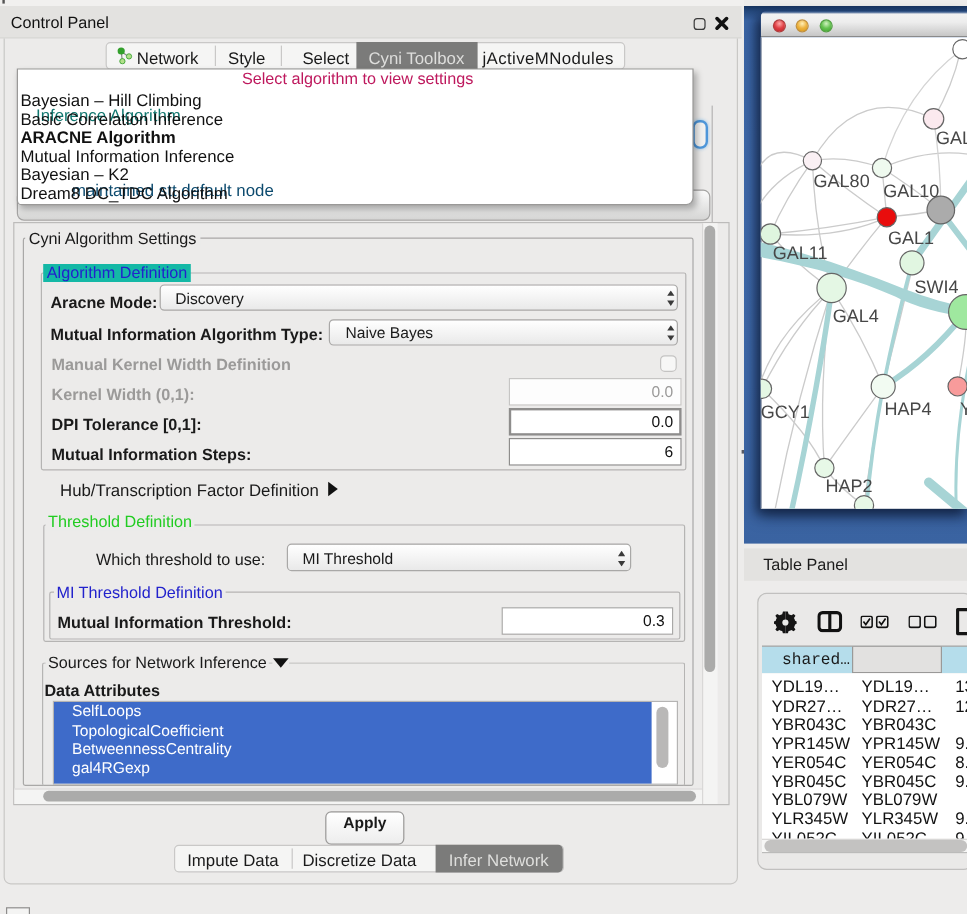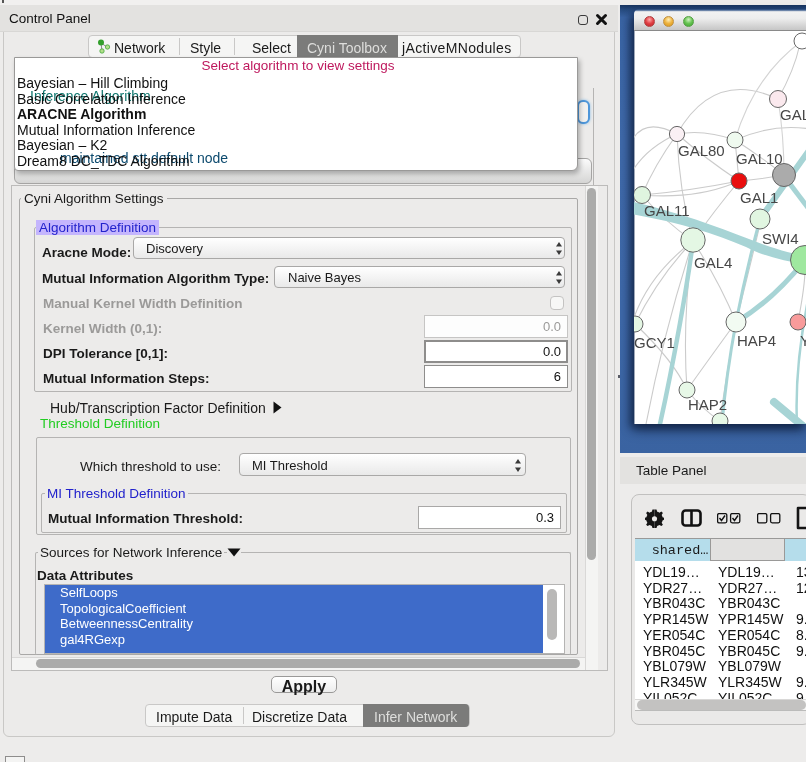--- a/index.html
+++ b/index.html
@@ -45,21 +45,21 @@
 <div class="abs" style="left:585px; top:186px; width:13px; height:484px; background:#F4F4F3; border-left:1px solid #D9D8D7;"></div>
 <div class="abs" style="left:587px; top:188px; width:9px; height:372px; background:#ABABAA; border-radius:5px;"></div>
 
 <div class="abs" style="left:12px; top:657px; width:573px; height:13px; background:#F4F4F3; border-top:1px solid #D9D8D7;"></div>
 <div class="abs" style="left:36px; top:659px; width:544px; height:9px; background:#ABABAA; border-radius:5px;"></div>
 
 <div class="abs" style="left:19px; top:198px; width:559px; height:457px; border:1px solid #A9A8A7; border-radius:2px;"></div>
 <div class="abs" style="left:21px; top:191px; background:#ECEBEA; padding:0 3px; font-size:13.5px;">Cyni Algorithm Settings</div>
 
 <div class="abs" style="left:34px; top:227px; width:538px; height:165px; border:1px solid #B5B4B3; border-radius:2px;"></div>
-<div class="abs" style="left:36px; top:220px; background:#c4b5fd; padding:0 3px; font-size:13.5px; color:#2222CC;">Algorithm Definition</div>
+<div class="abs" style="left:36px; top:220px; background:#14b8a6; padding:0 3px; font-size:13.5px; color:#2222CC;">Algorithm Definition</div>
 
 <div class="abs" style="left:42px; top:245px; font-size:13.5px; font-weight:bold;">Aracne Mode:</div>
 <div class="abs" style="left:133px; top:237px; width:432px; height:22px; background:linear-gradient(#FFFFFF,#E9E9E9); border:1px solid #A9A8A7; border-radius:4px;"></div>
 <div class="abs" style="left:146px; top:241px; font-size:13px;">Discovery</div>
 <svg class="abs" style="left:555px; top:242px;" width="8" height="13" viewBox="0 0 8 13">
     <path d="M4 0 L7 4.5 L1 4.5 Z" fill="#3A3A3A"></path>
     <path d="M4 13 L7 8.5 L1 8.5 Z" fill="#3A3A3A"></path>
   </svg>
 
 <div class="abs" style="left:42px; top:271px; font-size:13.5px; font-weight:bold;">Mutual Information Algorithm Type:</div>
@@ -81,21 +81,21 @@
 
 <div class="abs" style="left:43px; top:371px; font-size:13.5px; font-weight:bold;">Mutual Information Steps:</div>
 <div class="abs" style="left:424px; top:365px; width:144px; height:23px; background:#FFFFFF; border:1px solid #8E8D8C; color:#111; font-size:13px; text-align:right; padding:3px 6px 0 0;">6</div>
 
 <div class="abs" style="left:50px; top:400px; font-size:14px;">Hub/Transcription Factor Definition</div>
 <svg class="abs" style="left:272px; top:401px;" width="11" height="13" viewBox="0 0 11 13">
     <path d="M1.5 0.5 L9.5 6.5 L1.5 12.5 Z" fill="#111"></path>
   </svg>
 
 <div class="abs" style="left:36px; top:437px; width:535px; height:98px; border:1px solid #B5B4B3; border-radius:2px;"></div>
-<div class="abs" style="left:38px; top:416px; background:#ECEBEA; padding:0 2px; font-size:13.5px; color:#22CC22;">Threshold Definition</div>
+<div class="abs" style="left:38px; top:427px; background:#ECEBEA; padding:0 2px; font-size:13.5px; color:#22CC22;">Threshold Definition</div>
 
 <div class="abs" style="left:80px; top:459px; font-size:13.5px; font-weight:normal;">Which threshold to use:</div>
 <div class="abs" style="left:239px; top:453px; width:287px; height:23px; background:linear-gradient(#FFFFFF,#E9E9E9); border:1px solid #A9A8A7; border-radius:4px;"></div>
 <div class="abs" style="left:252px; top:458px; font-size:13px;">MI Threshold</div>
 <svg class="abs" style="left:514px; top:459px;" width="8" height="13" viewBox="0 0 8 13">
     <path d="M4 0 L7 4.5 L1 4.5 Z" fill="#3A3A3A"></path>
     <path d="M4 13 L7 8.5 L1 8.5 Z" fill="#3A3A3A"></path>
   </svg>
 
 <div class="abs" style="left:41px; top:493px; width:526px; height:40px; border:1px solid #B5B4B3; border-radius:2px;"></div>
@@ -107,21 +107,21 @@
 <div class="abs" style="left:38px; top:545px; background:#ECEBEA; padding:0 2px; font-size:13.5px;">Sources for Network Inference</div>
 <svg class="abs" style="left:227px; top:548px; background:#ECEBEA;" width="14" height="9" viewBox="0 0 14 9">
     <path d="M0.5 0.5 L13.5 0.5 L7 8.5 Z" fill="#111"></path>
   </svg>
 <div class="abs" style="left:37px; top:568px; font-size:13.5px; font-weight:bold;">Data Attributes</div>
 
 <div class="abs" style="left:44px; top:584px; width:521px; height:70px; background:#FFFFFF; border:1px solid #B5B4B3;"></div>
 <div class="abs" style="left:45px; top:585px; width:498px; height:68px; background:#3E6BC9; color:#FFF; font-size:13px; line-height:15.5px; padding-left:15px;">SelfLoops<br>TopologicalCoefficient<br>BetweennessCentrality<br>gal4RGexp</div>
 <div class="abs" style="left:547px; top:589px; width:10px; height:51px; background:#B9B8B7; border-radius:5px;"></div>
 
-<div class="abs" style="left:271px; top:676px; width:66px; height:17px; background:linear-gradient(#FFFFFF,#EDEDED); border:1px solid #9A9998; border-radius:5px; text-align:center; font-size:16px; font-weight:bold; padding-top:1px;">Apply</div>
+<div class="abs" style="left:271px; top:676px; width:66px; height:28px; background:linear-gradient(#FFFFFF,#EDEDED); border:1px solid #9A9998; border-radius:5px; text-align:center; font-size:13px; font-weight:bold; padding-top:1px;">Apply</div>
 
 <div class="abs" style="left:145px; top:704px; width:325px; height:23px; background:#F5F5F4; border:1px solid #C9C8C7; border-radius:4px;"></div>
 <div class="abs" style="left:156px; top:709px; font-size:14px;">Impute Data</div>
 <div class="abs" style="left:243px; top:707px; width:1px; height:17px; background:#C9C8C7;"></div>
 <div class="abs" style="left:252px; top:709px; font-size:14px;">Discretize Data</div>
 <div class="abs" style="left:363px; top:704px; width:106px; height:23px; background:#7B7B7A; border-radius:0 4px 4px 0;"></div>
 <div class="abs" style="left:374px; top:709px; font-size:14px; color:#DEDEDC;">Infer Network</div>
 
 <div class="abs" style="left:5px; top:756px; width:20px; height:10px; background:#F4F4F3; border:1.5px solid #8E8D8C;"></div>
 

